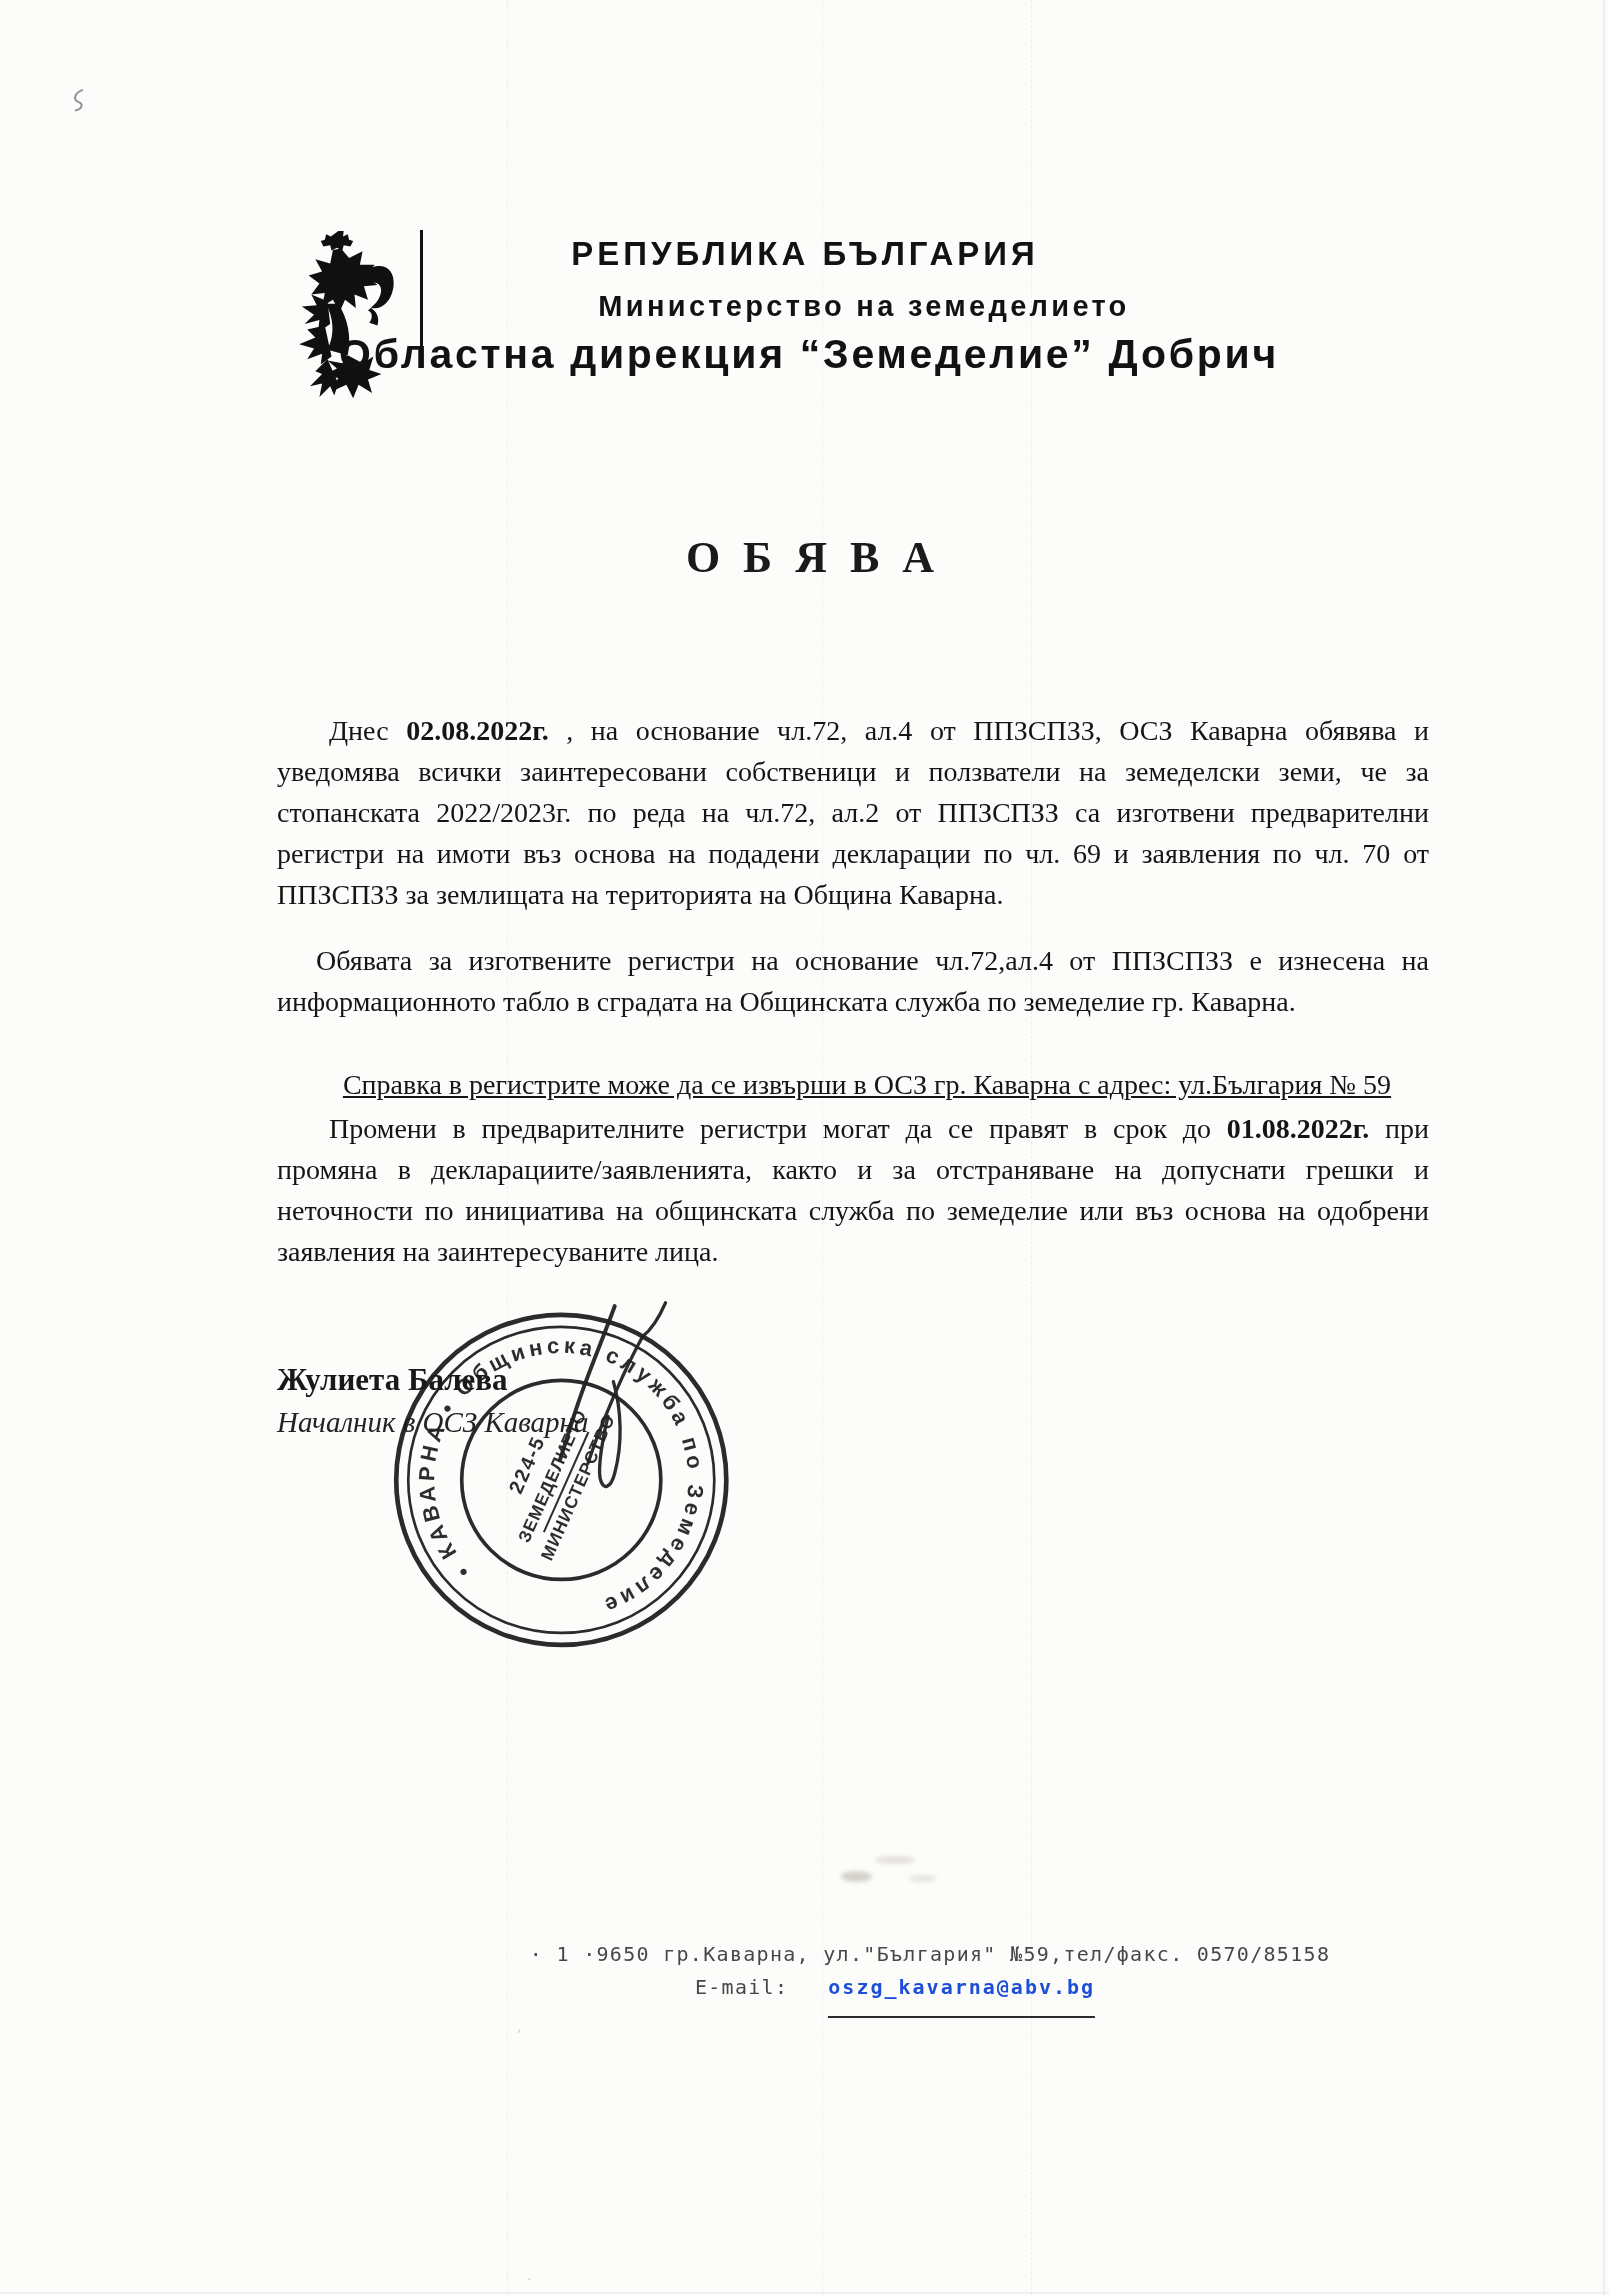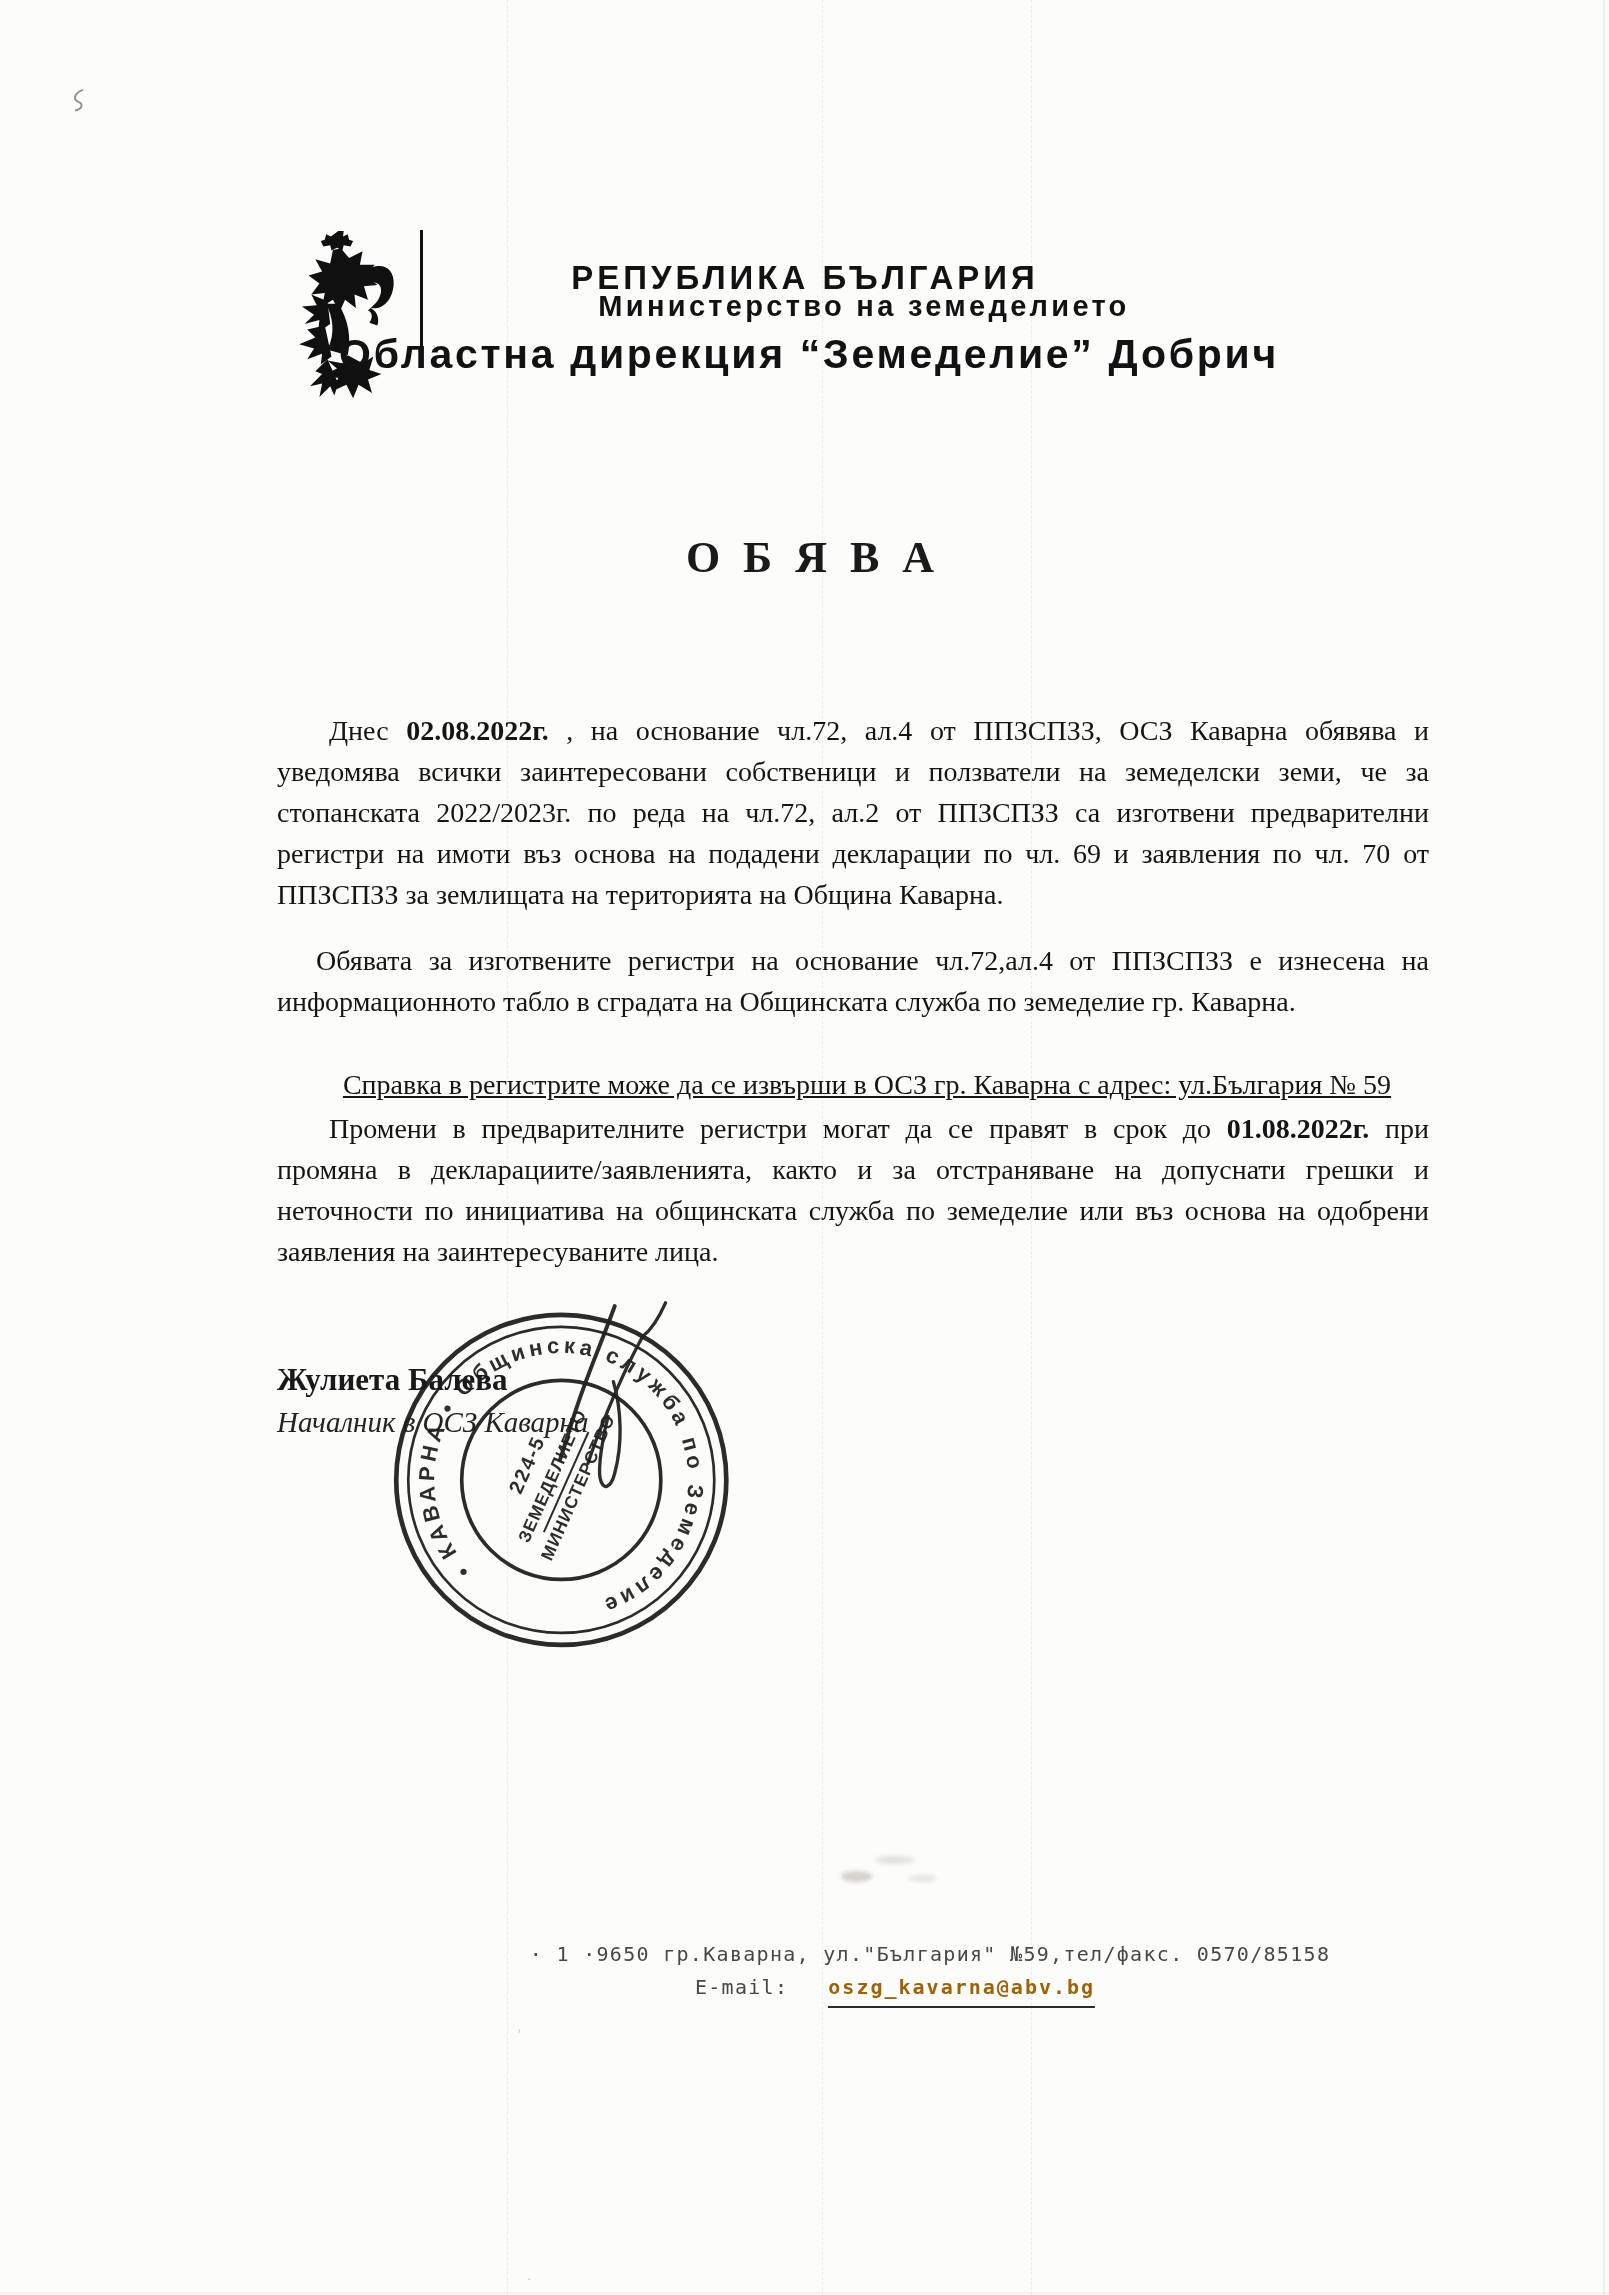--- a/index.html
+++ b/index.html
@@ -17,21 +17,21 @@
   .edge-right { position:absolute; top:0; bottom:0; right:5.3px; width:1.3px;
     background:rgba(0,0,0,.05); }
   .edge-bottom { position:absolute; left:0; right:0; bottom:1.3px; height:1.3px;
     background:rgba(0,0,0,.04); }
 
   
   .emblem { position:absolute; left:279px; top:231px; }
   .vsep { position:absolute; left:420px; top:230px; width:2.7px; height:127px; background:#111; }
   .hline { position:absolute; white-space:nowrap; font-family:"Liberation Sans",sans-serif;
     font-weight:bold; color:#121212; transform:translateX(-50%); }
-  .h1 { left:805px; top:235px; font-size:33px; letter-spacing:4px;margin-top:24px; }
+  .h1 { left:805px; top:235px; font-size:33px; letter-spacing:4px; }
   .h2 { left:821px; top:290px; font-size:29px; letter-spacing:3.3px;margin-left:43px; }
   .h3 { left:809px; top:331px; font-size:41px; letter-spacing:2.7px; }
   .h4 { left:869px; top:374px; font-size:29px; letter-spacing:2.7px; }
 
   .doc-title { position:absolute; left:813px; top:532px; transform:translateX(-50%);
     font-size:44px; font-weight:bold; letter-spacing:6px; white-space:nowrap; color:#1a1a1a; }
 
   .para { position:absolute; left:277px; width:1152px;
     font-size:28px; line-height:41px; text-align:justify; color:#151515; }
   .p1 { top:710px; text-indent:52px; }
@@ -43,21 +43,21 @@
   .sig-role { position:absolute; left:277px; top:1406px; font-size:29px; font-style:italic; color:#232323; }
 
   .stamp { position:absolute; left:374px; top:1236px; }
 
   .smudge { position:absolute; border-radius:50%; filter:blur(2px); }
 
   .footer-line { position:absolute; transform:translateX(-50%); white-space:nowrap;
     font-family:"DejaVu Sans Mono",monospace; font-size:20px; letter-spacing:1.3px; color:#474747; }
   .f1 { left:930px; top:1942px; }
   .f2 { left:895px; top:1975px; }
-  .f2 .email { font-weight:bold; color:#a16207; border-bottom:2px solid #2b2b2b; padding-bottom:7px; letter-spacing:2px; }
+  .f2 .email { font-weight:bold; color:#1d4ed8; border-bottom:2px solid #2b2b2b; padding-bottom:17px; letter-spacing:2px; }
 
   .mark { position:absolute; color:#777; }
 </style>
 </head>
 <body>
 
 <div class="page">
 
   <div class="scanline" style="left:507px"></div>
   <div class="scanline" style="left:822px"></div>

